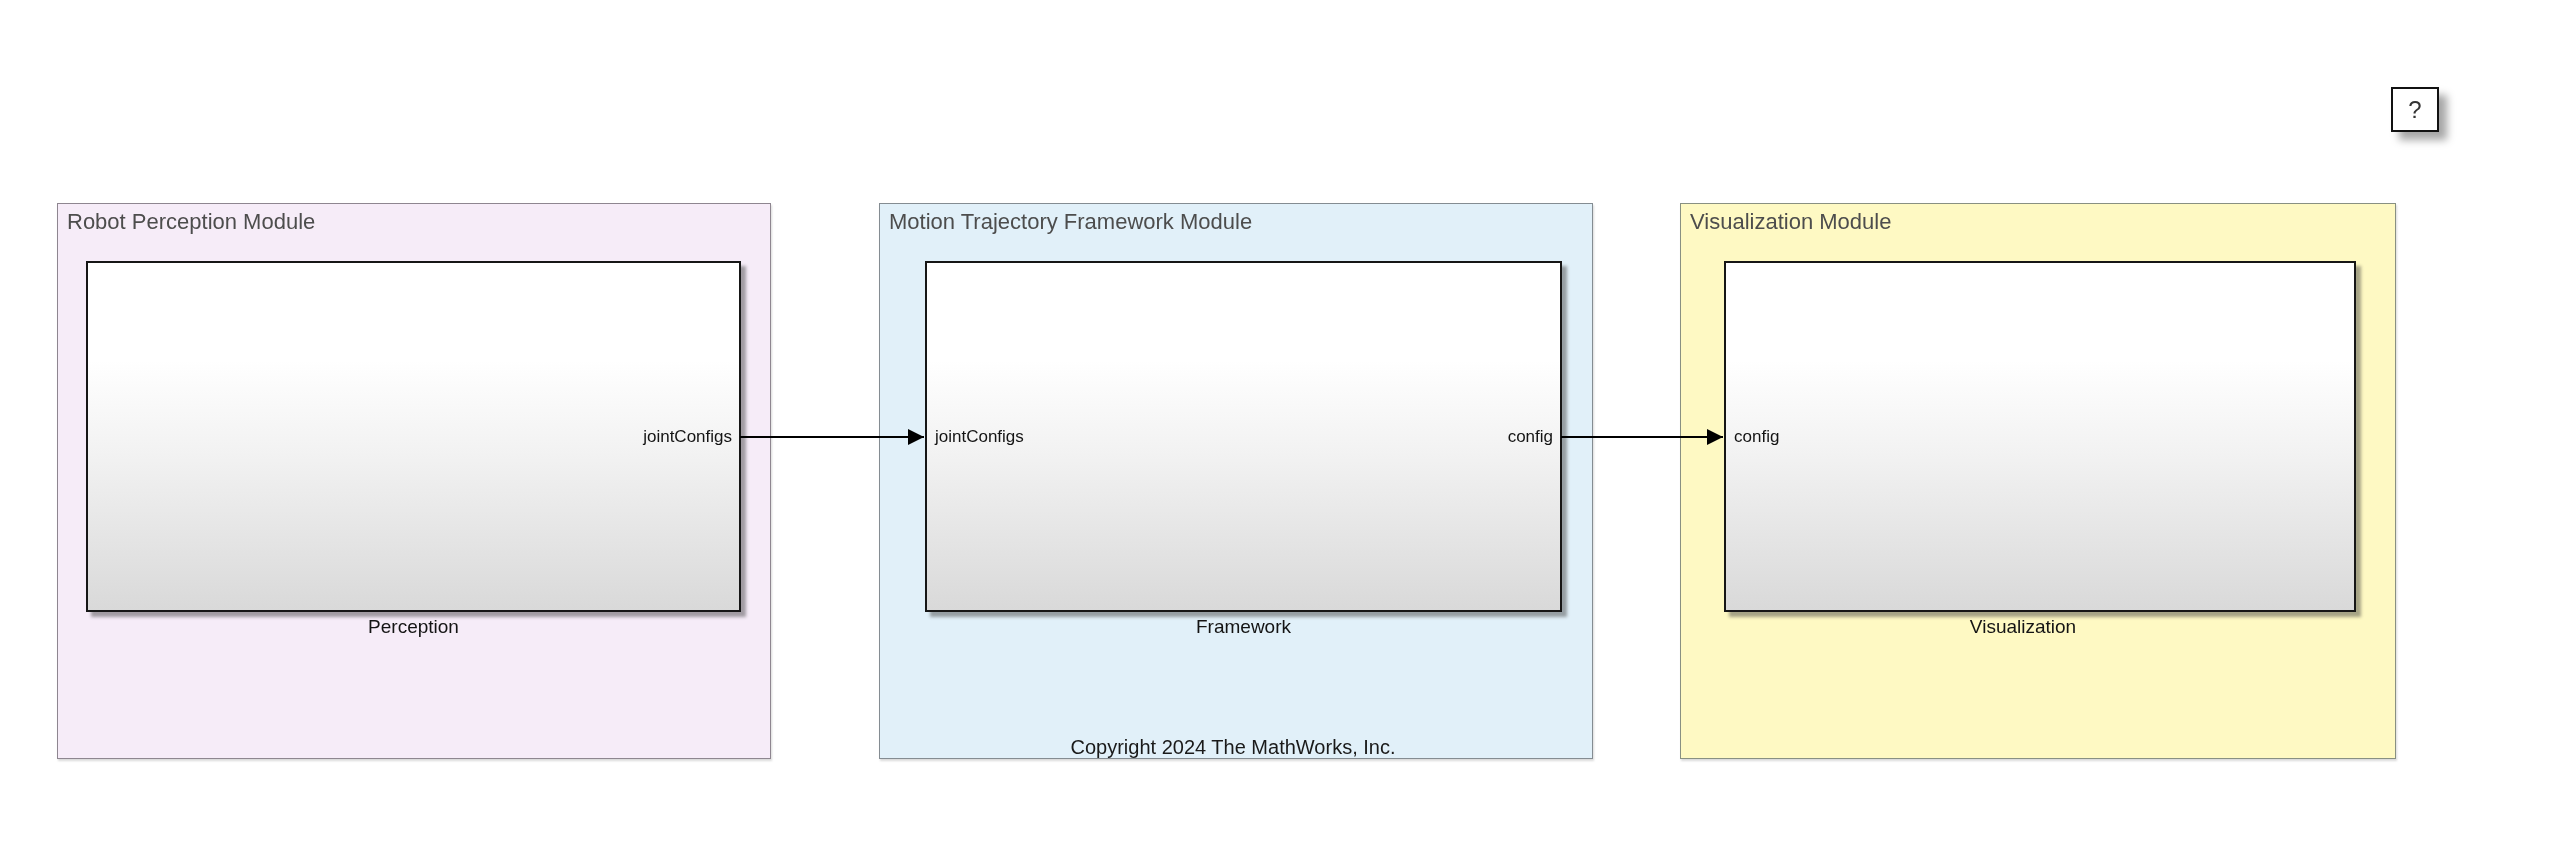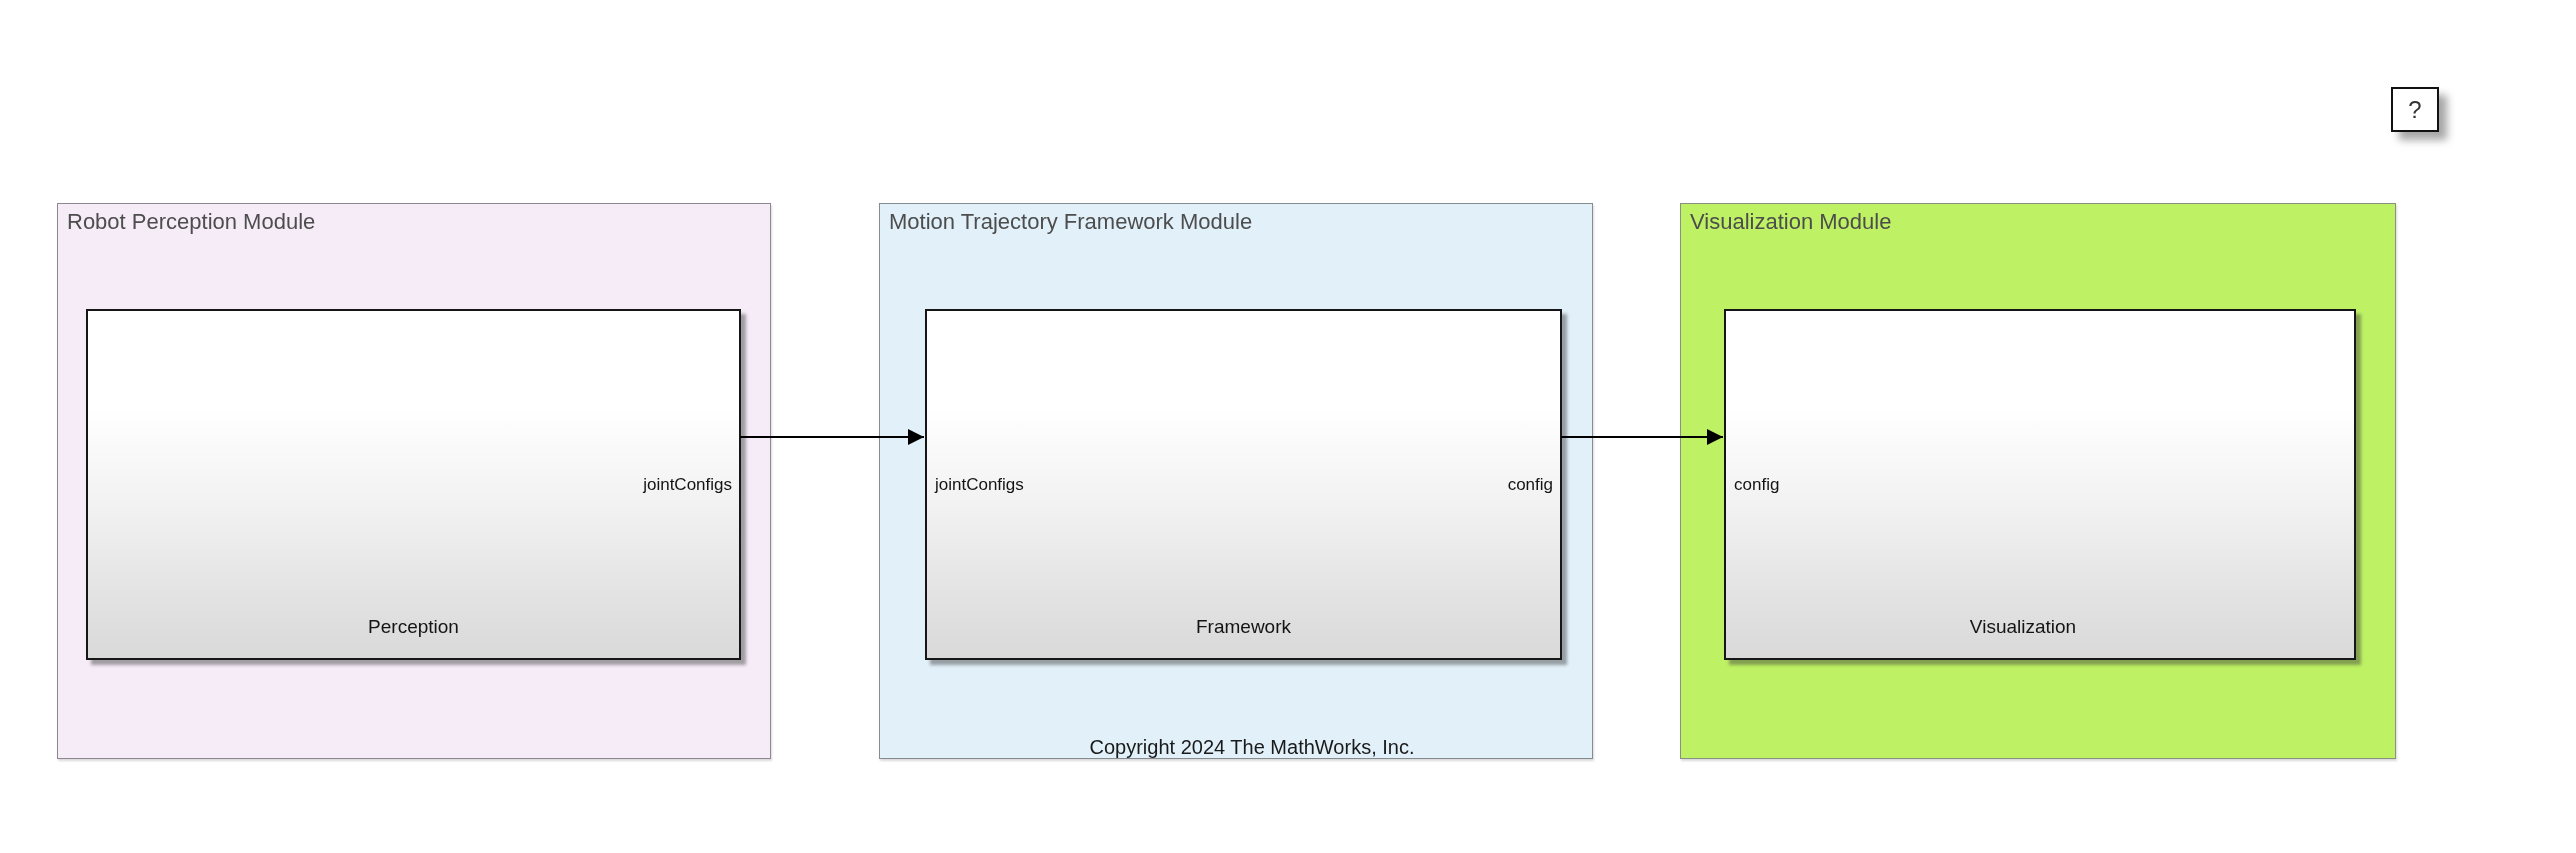--- a/index.html
+++ b/index.html
@@ -47,21 +47,20 @@
   }
 
   
   .block {
     position: absolute;
     top: 57px; height: 351px;
     border: 2px solid #161616;
     background: linear-gradient(180deg, #ffffff 0%, #ffffff 28%, #f2f2f2 55%, #d9d9d9 100%);
     box-shadow: 5px 5px 3px rgba(60,60,60,0.45);
     box-sizing: border-box;
-    margin-top: 48px;
   }
   #block0 { left: 28px; width: 655px; }
   #block1 { left: 45px; width: 637px; }
   #block2 { left: 43px; width: 632px; }
 
   .port-label {
     position: absolute;
     top: 50%;
     transform: translateY(-50%);
     font-size: 17px;
@@ -101,21 +100,20 @@
   }
 
   
   .copyright {
     position: absolute;
     left: 1233px; top: 736px;
     transform: translateX(-50%);
     font-size: 20px;
     color: #1a1a1a;
     white-space: nowrap;
-    margin-left: 19px;
   }
 </style>
 </head>
 <body>
 
 <div class="canvas">
 
   <div class="help-block">?</div>
 
   <section class="area" id="area0" style="background: rgb(246, 236, 248); border-color: rgb(142, 134, 144);">
@@ -128,21 +126,21 @@
 
   <section class="area" id="area1" style="background: rgb(225, 240, 249); border-color: rgb(132, 140, 146);">
     <div class="area-title">Motion Trajectory Framework Module</div>
     <div class="block" id="block1">
       <span class="port-label port-in">jointConfigs</span>
       <span class="port-label port-out">config</span>
     </div>
     <div class="block-name" id="bname1">Framework</div>
   </section>
 
-  <section class="area" id="area2" style="background: #bef264; border-color: rgb(136, 144, 130);">
+  <section class="area" id="area2" style="background: #fef9c3; border-color: rgb(136, 144, 130);">
     <div class="area-title">Visualization Module</div>
     <div class="block" id="block2">
       <span class="port-label port-in">config</span>
     </div>
     <div class="block-name" id="bname2">Visualization</div>
   </section>
 
   <div class="wire" id="wire0">
     <span class="arrowhead"></span>
   </div>

